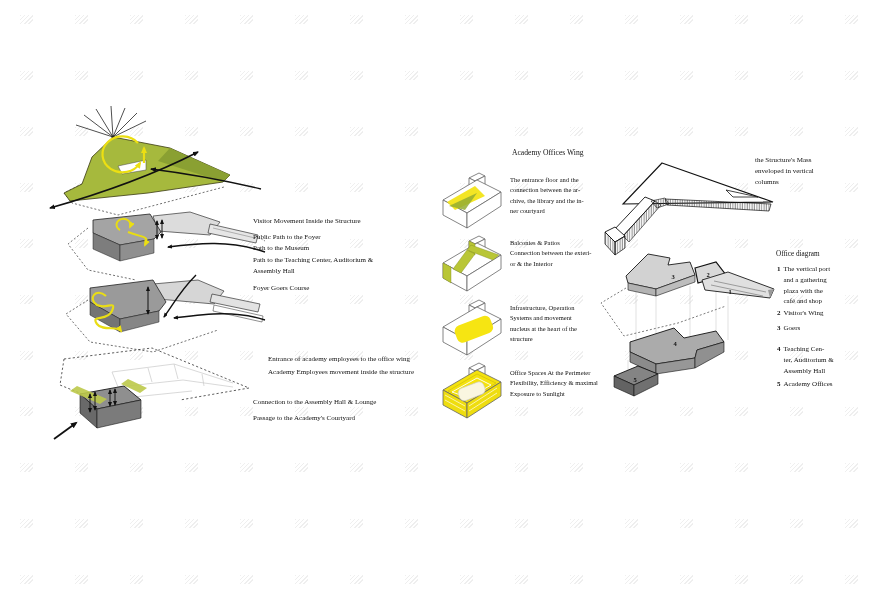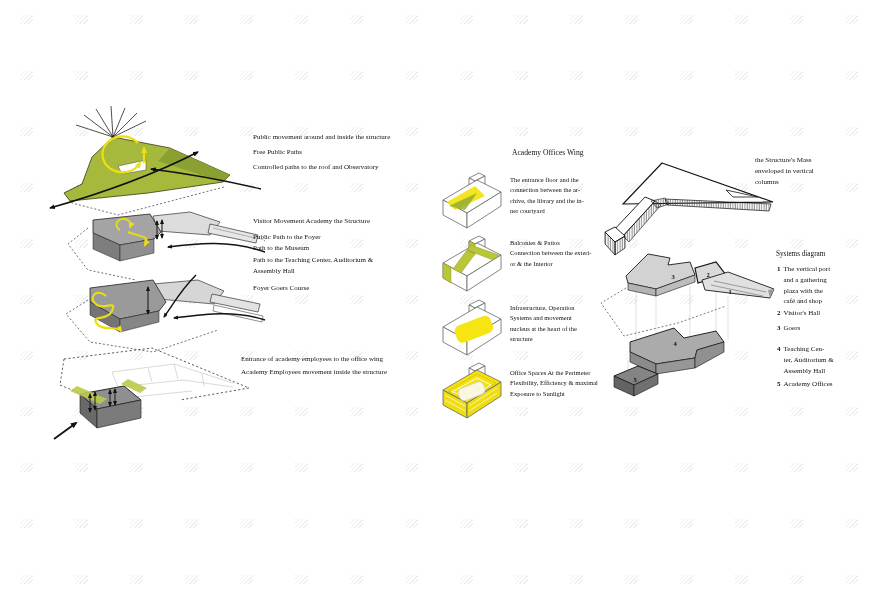--- a/index.html
+++ b/index.html
@@ -313,31 +313,30 @@
     <path d="M69,42 L76,37 L95,46 L88,51 Z" fill="#bcc94a" opacity="0.9"></path>
     <g stroke="#111" stroke-width="0.9">
       <line x1="38" y1="52" x2="38" y2="70" marker-start="url(#a4br)" marker-end="url(#a4b)"></line>
       <line x1="43" y1="50" x2="43" y2="68" marker-start="url(#a4br)" marker-end="url(#a4b)"></line>
       <line x1="58" y1="48" x2="58" y2="64" marker-start="url(#a4br)" marker-end="url(#a4b)"></line>
       <line x1="63" y1="47" x2="63" y2="63" marker-start="url(#a4br)" marker-end="url(#a4b)"></line>
     </g>
     <path d="M 2,97 L 24,81" stroke="#111" stroke-width="1.8" fill="none" marker-end="url(#a4bb)"></path>
   </svg>
 
-  <div class="t ann" style="left:253px;top:130px">Public movement around and inside the structure
-Free Public Paths
-Controlled paths to the roof and Observatory</div>
-  <div class="t ann2" style="left:253px;top:216px">Visitor Movement Academy the Structure</div>
+  <div class="t ann2" style="left:253px;top:216px">Visitor Movement Inside the Structure</div>
   <div class="t ann2" style="left:253px;top:232px">Public Path to the Foyer
 Path to the Museum
 Path to the Teaching Center, Auditorium &amp;
 Assembly Hall</div>
   <div class="t ann2" style="left:253px;top:283px">Foyer Goers Course</div>
-  <div class="t" style="left:241px;top:353px;font-size:7px;line-height:13px">Entrance of academy employees to the office wing
+  <div class="t" style="left:268px;top:353px;font-size:7px;line-height:13px">Entrance of academy employees to the office wing
 Academy Employees movement inside the structure</div>
+  <div class="t" style="left:253px;top:395px;font-size:7px;line-height:15.5px">Connection to the Assembly Hall &amp; Lounge
+Passage to the Academy's Courtyard</div>
 
   <div class="t mid-title" style="left:512px;top:148px">Academy Offices Wing</div>
 
   <svg style="left:435px;top:170px" width="72" height="62" viewBox="0 0 72 62">
     <g fill="#fff" stroke="#666" stroke-width="0.8">
       <path d="M34,8 L44,3 L50,6 L40,11 Z"></path>
         <path d="M34,8 L40,11 L40,22 L34,19 Z"></path>
         <path d="M40,11 L50,6 L50,17 L40,22 Z"></path>
       <path d="M8,30 L42,10 L66,22 L32,43 Z"></path>
         <path d="M8,30 L32,43 L32,58 L8,45 Z"></path>
@@ -456,32 +455,32 @@
     <path d="M36,139 L60,128 L60,138 L36,150 Z" fill="#707070" stroke="#111" stroke-width="0.6"></path>
     <g font-family="Liberation Serif, serif" font-size="6.5" font-weight="bold" fill="#111" text-anchor="middle">
       <text x="75" y="33">3</text>
       <text x="110" y="31">2</text>
       <text x="132" y="48">1</text>
       <text x="77" y="100">4</text>
       <text x="37" y="136">5</text>
     </g>
   </svg>
 
-  <div class="t vol-title" style="left:776px;top:250px">Systems diagram</div>
+  <div class="t vol-title" style="left:776px;top:250px">Office diagram</div>
 
   <div class="legend-row" style="top:264px">
     <span class="num">1</span>
     <span class="txt">The vertical port
 and a gathering
 plaza with the
 café and shop</span>
   </div>
   <div class="legend-row" style="top:308px">
     <span class="num">2</span>
-    <span class="txt">Visitor's Hall</span>
+    <span class="txt">Visitor's Wing</span>
   </div>
   <div class="legend-row" style="top:323px">
     <span class="num">3</span>
     <span class="txt">Goers</span>
   </div>
   <div class="legend-row" style="top:344px">
     <span class="num">4</span>
     <span class="txt">Teaching Cen-
 ter, Auditorium &amp;
 Assembly Hall</span>

